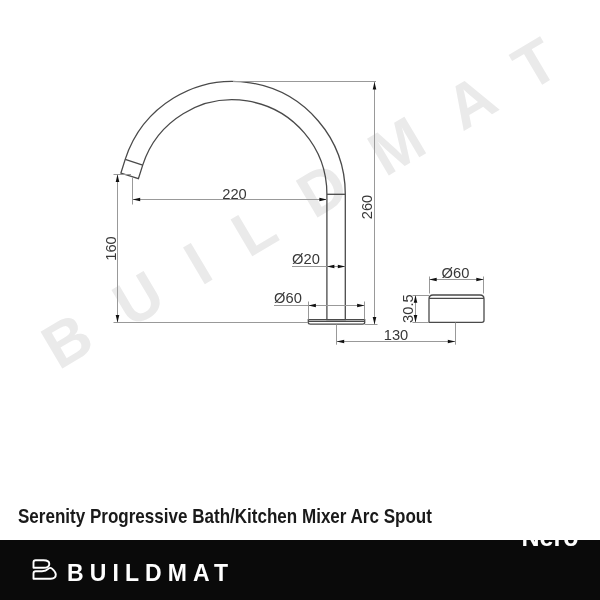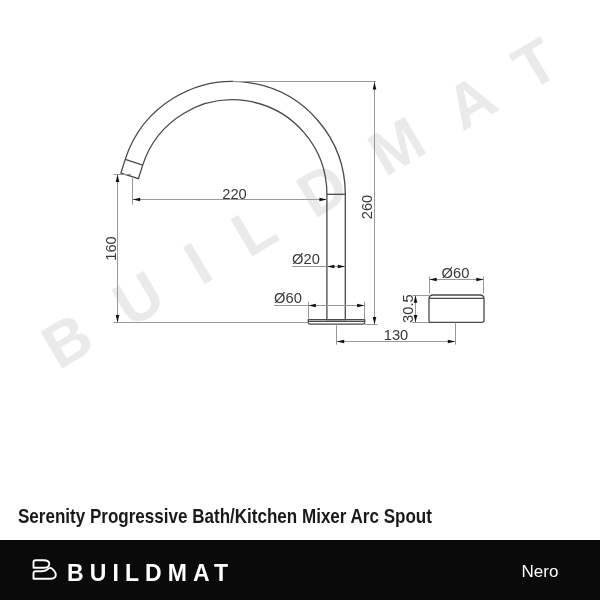--- a/index.html
+++ b/index.html
@@ -100,14 +100,14 @@
   <g fill="none" stroke="#ffffff" stroke-width="1.9" stroke-linejoin="round">
     <path d="M 3.5,11.8 L 3.5,6.5 Q 3.5,4.3 5.7,4.3 L 13.5,4.3 Q 19.3,4.3 19.3,8 Q 19.3,11.8 13.5,11.8 Z"></path>
     <path d="M 3.5,22.8 L 3.5,17.4 Q 3.5,15.2 5.8,15.2 L 12,15.2 Q 16,15.2 17.8,13.2 Q 20,10.9 22,12.6 Q 25.8,15.8 25.8,18.6 Q 25.8,22.8 20.8,22.8 Z"></path>
   </g>
 </svg>
 
 
 <div style="position:absolute;left:67px;top:562px;font-size:23px;font-weight:bold;color:#ffffff;letter-spacing:6.1px;line-height:1;">BUILDMAT</div>
 
 
-<div style="position:absolute;left:521.5px;top:563px;font-size:17px;font-weight:400;color:#ffffff;line-height:1;">Nero</div>
+<div style="position:absolute;left:521.5px;top:525px;font-size:25px;font-weight:700;color:#ffffff;line-height:1;">Nero</div>
 
 
 </body></html>

